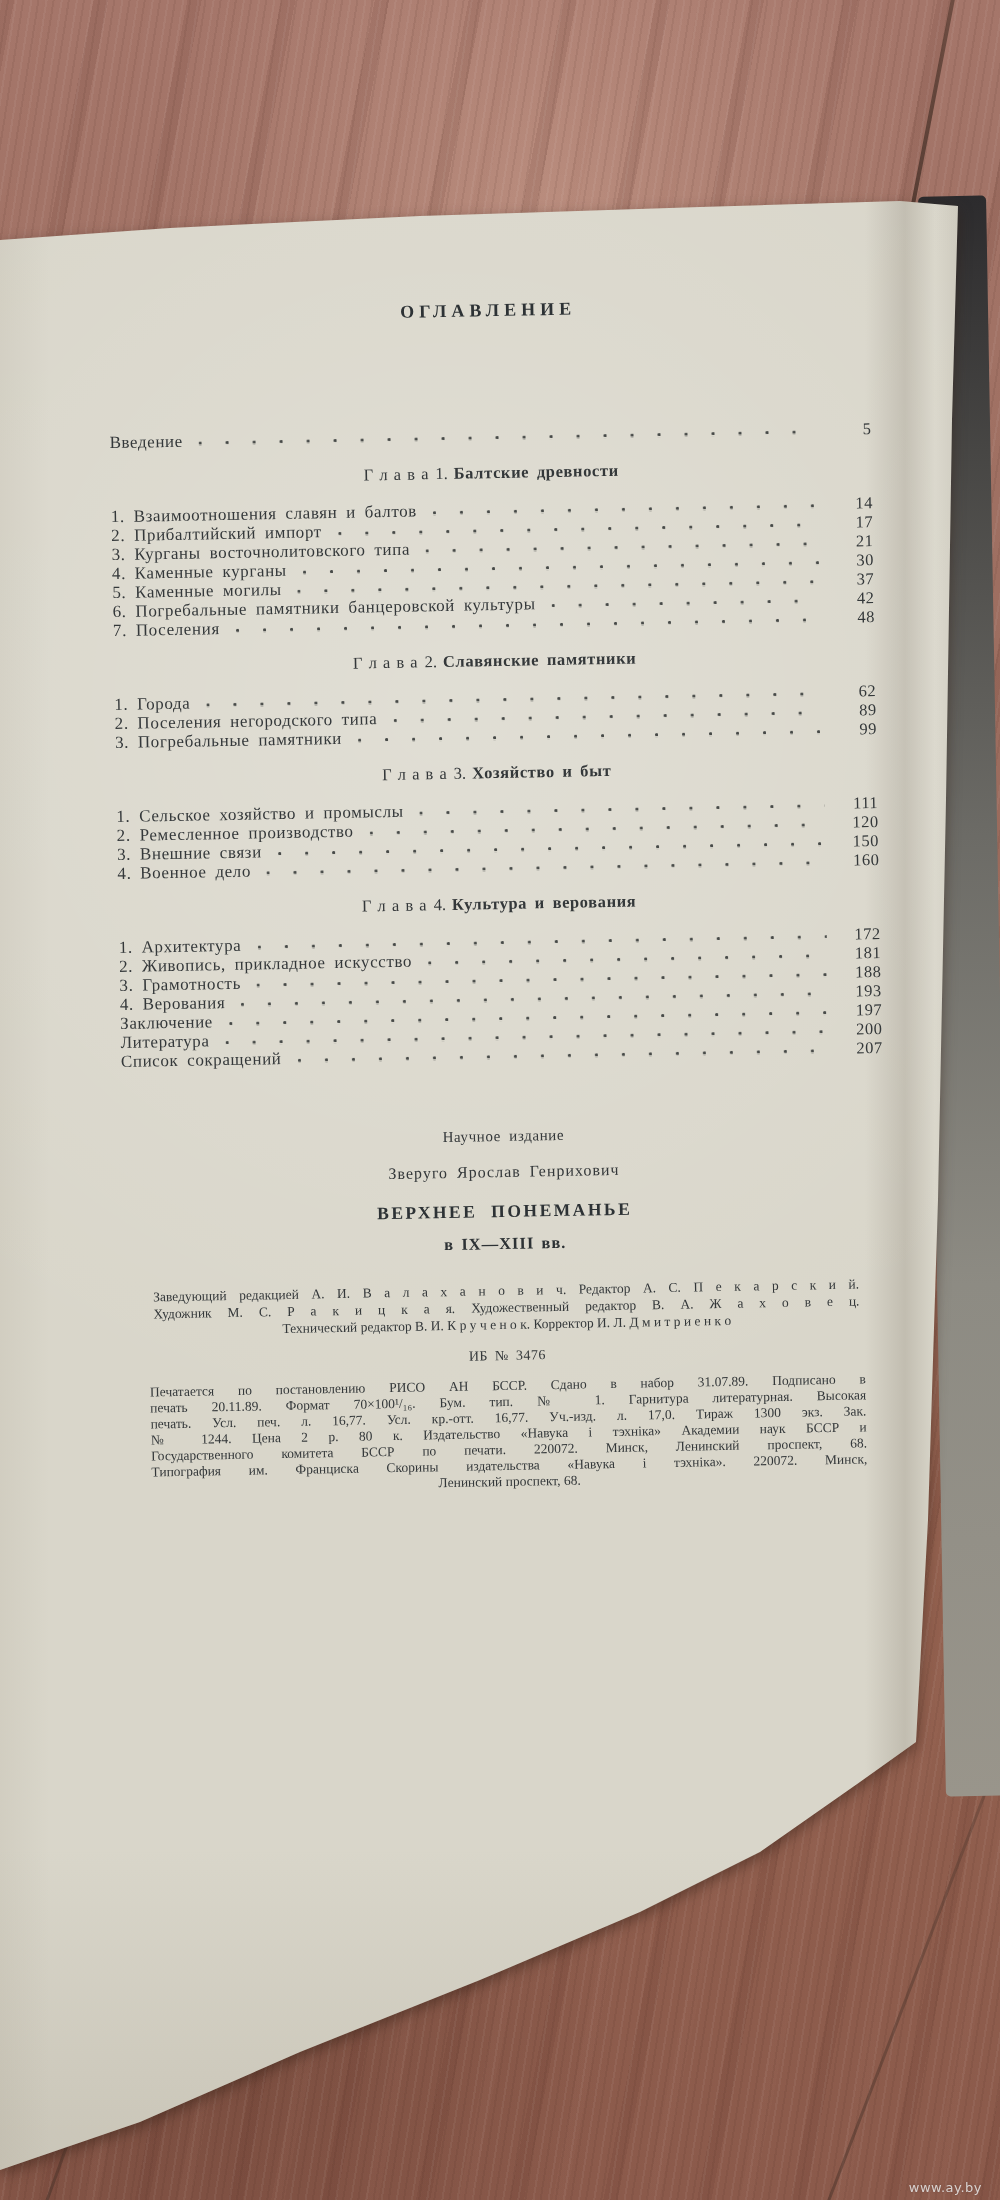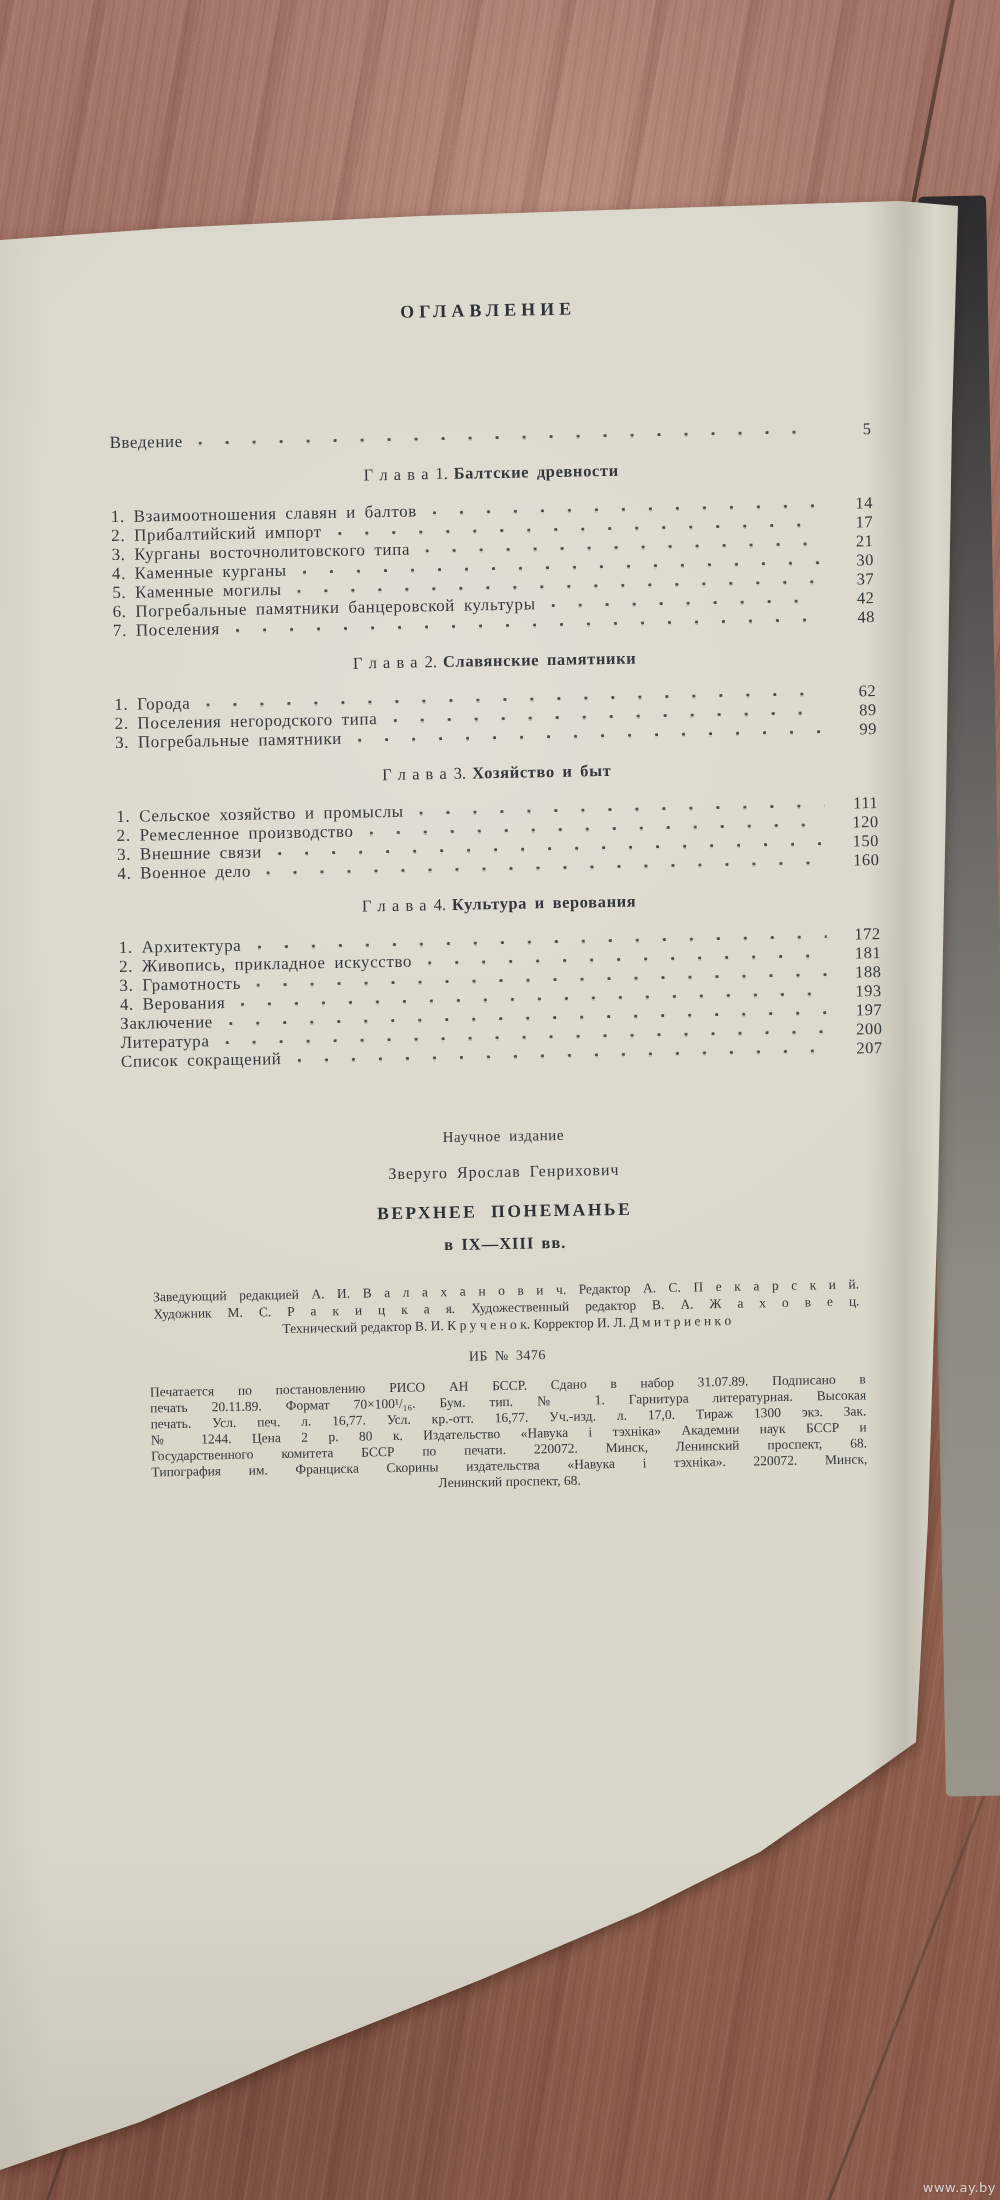--- a/index.html
+++ b/index.html
@@ -77,21 +77,21 @@
   .book-subtitle{font-size:16.5px;font-weight:bold;letter-spacing:1px;word-spacing:2px;margin-bottom:28px;color:#2d3235;}
   .credits{width:706px;margin:0 auto 15px;font-size:13.5px;line-height:17px;}
   .credits-line{text-align:justify;text-align-last:justify;white-space:normal;}
   .credits-line.center{text-align:center;text-align-last:center;}
   .ib-number{font-size:14px;letter-spacing:0.5px;word-spacing:3px;margin-bottom:14px;}
   .imprint{width:716px;margin:0 auto;font-size:13.5px;line-height:16px;}
   .imprint-line{text-align:justify;text-align-last:justify;}
   .imprint-line.center{text-align:center;text-align-last:center;}
   
   .watermark{
-    position:absolute;right:4px;bottom:5px;
+    position:absolute;right:18px;bottom:5px;
     font-family:"DejaVu Sans","Liberation Sans",sans-serif;
     font-size:13px;color:rgba(238,238,238,0.82);letter-spacing:0.5px;
     text-shadow:0 0 2px rgba(90,60,50,0.6);
   }
 </style>
 </head>
 <body>
 
 <div class="wood"></div>
 <div class="seam seam-top-right"></div>

